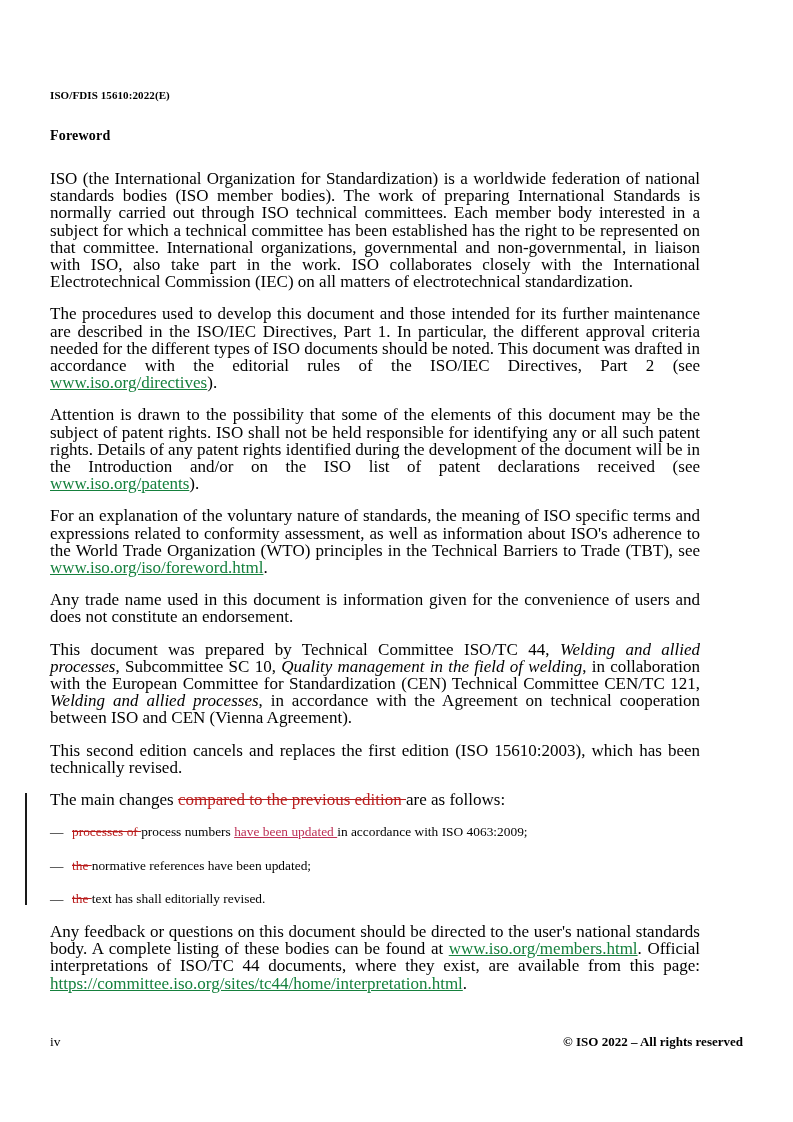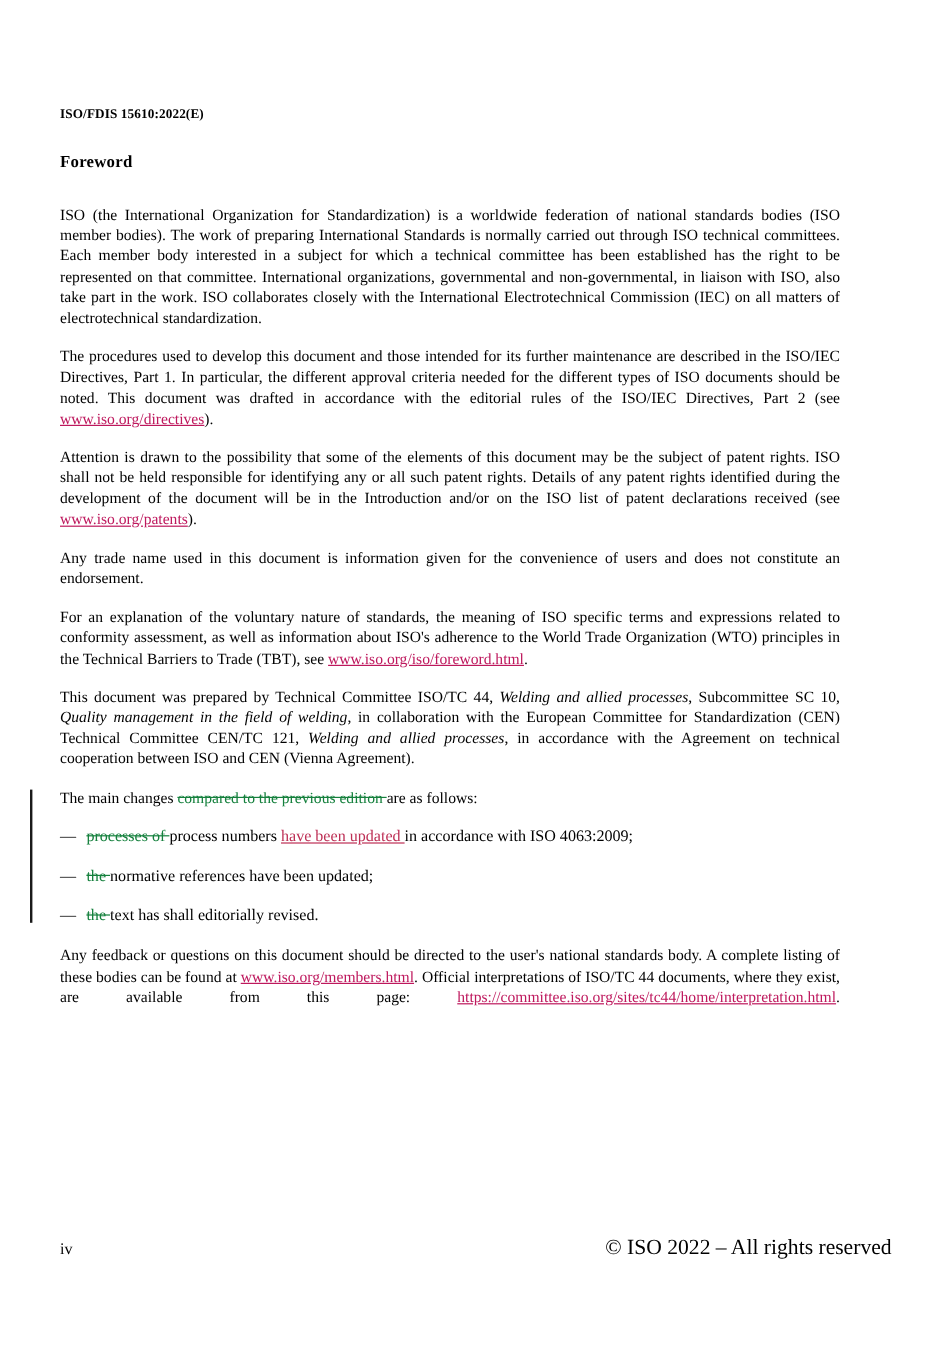--- a/index.html
+++ b/index.html
@@ -42,40 +42,40 @@
   }
 
   h1.foreword {
     font-size: 14px;
     font-weight: bold;
     margin: 0 0 26px 0;
     letter-spacing: 0.2px;
   }
 
   p.para {
-    font-size: 13px;
+    font-size: 17px;
     line-height: 17.2px;
     text-align: justify;
     text-justify: inter-word;
     margin: 0 0 15px 0;
     hyphens: none;
   }
 
   a.link, .link {
-    color: #be185d;
+    color: #15803d;
     text-decoration: underline;
   }
 
   i, .ital {
     font-style: italic;
   }
 
   
   .del {
-    color: #15803d;
+    color: #b91c1c;
     text-decoration: line-through;
   }
   .ins {
     color: #bd2f55;
     text-decoration: underline;
     font-family: Liberation Serif, serif;
   }
 
   
   .changed-block {
@@ -130,47 +130,49 @@
     display: flex;
     justify-content: space-between;
     align-items: baseline;
     font-size: 13px;
     margin-top: 45px;
   }
   .footer .page-no {
     font-size: 13.4px;
   }
   .footer .copyright {
-    font-size: 18px;
+    font-size: 13px;
     white-space: nowrap;
+    font-weight: bold;
   }
 </style>
 </head>
 <body>
 
 <div class="page">
 
   <div class="doc-header">ISO/FDIS 15610:2022(E)</div>
 
   <div class="content">
 
     <h1 class="foreword">Foreword</h1>
 
     <p class="para">ISO (the International Organization for Standardization) is a worldwide federation of national standards bodies (ISO member bodies). The work of preparing International Standards is normally carried out through ISO technical committees. Each member body interested in a subject for which a technical committee has been established has the right to be represented on that committee. International organizations, governmental and non-governmental, in liaison with ISO, also take part in the work. ISO collaborates closely with the International Electrotechnical Commission (IEC) on all matters of electrotechnical standardization.</p>
 
     <p class="para"><span>The procedures used to develop this document and those intended for its further maintenance are described in the ISO/IEC Directives, Part 1. In particular, the different approval criteria needed for the different types of ISO documents should be noted. This document was drafted in accordance with the editorial rules of the ISO/IEC Directives, Part 2 (see </span><a class="link" href="#">www.iso.org/directives</a><span>).</span></p>
 
     <p class="para"><span>Attention is drawn to the possibility that some of the elements of this document may be the subject of patent rights. ISO shall not be held responsible for identifying any or all such patent rights. Details of any patent rights identified during the development of the document will be in the Introduction and/or on the ISO list of patent declarations received (see </span><a class="link" href="#">www.iso.org/patents</a><span>).</span></p>
 
+    <p class="para"><span>For an explanation of the voluntary nature of standards, the meaning of ISO specific terms and expressions related to conformity assessment, as well as information about ISO's adherence to the World Trade Organization (WTO) principles in the Technical Barriers to Trade (TBT), see </span><a class="link" href="#">www.iso.org/iso/foreword.html</a><span>.</span></p>
+
     <p class="para">Any trade name used in this document is information given for the convenience of users and does not constitute an endorsement.</p>
-
-    <p class="para"><span>For an explanation of the voluntary nature of standards, the meaning of ISO specific terms and expressions related to conformity assessment, as well as information about ISO's adherence to the World Trade Organization (WTO) principles in the Technical Barriers to Trade (TBT), see </span><a class="link" href="#">www.iso.org/iso/foreword.html</a><span>.</span></p>
 
     <p class="para"><span>This document was prepared by Technical Committee ISO/TC 44, </span><i>Welding and allied processes</i><span>, Subcommittee SC 10, </span><i>Quality management in the field of welding</i><span>, in collaboration with the European Committee for Standardization (CEN) Technical Committee CEN/TC 121, </span><i>Welding and allied processes</i><span>, in accordance with the Agreement on technical cooperation between ISO and CEN (Vienna Agreement).</span></p>
 
+    <p class="para">This second edition cancels and replaces the first edition (ISO 15610:2003), which has been technically revised.</p>
 
     <div class="changed-block">
       <div class="change-bar"></div>
 
       <p class="para"><span>The main changes </span><span class="del">compared to the previous edition </span><span>are as follows:</span></p>
 
       <ul class="dash-list">
         <li><span class="dash">—</span><span class="del">processes of </span><span>process numbers </span><span class="ins">have been updated </span><span>in accordance with ISO 4063:2009;</span></li>
         <li><span class="dash">—</span><span class="del">the </span><span>normative references have been updated;</span></li>
         <li><span class="dash">—</span><span class="del">the </span><span>text has shall editorially revised.</span></li>

